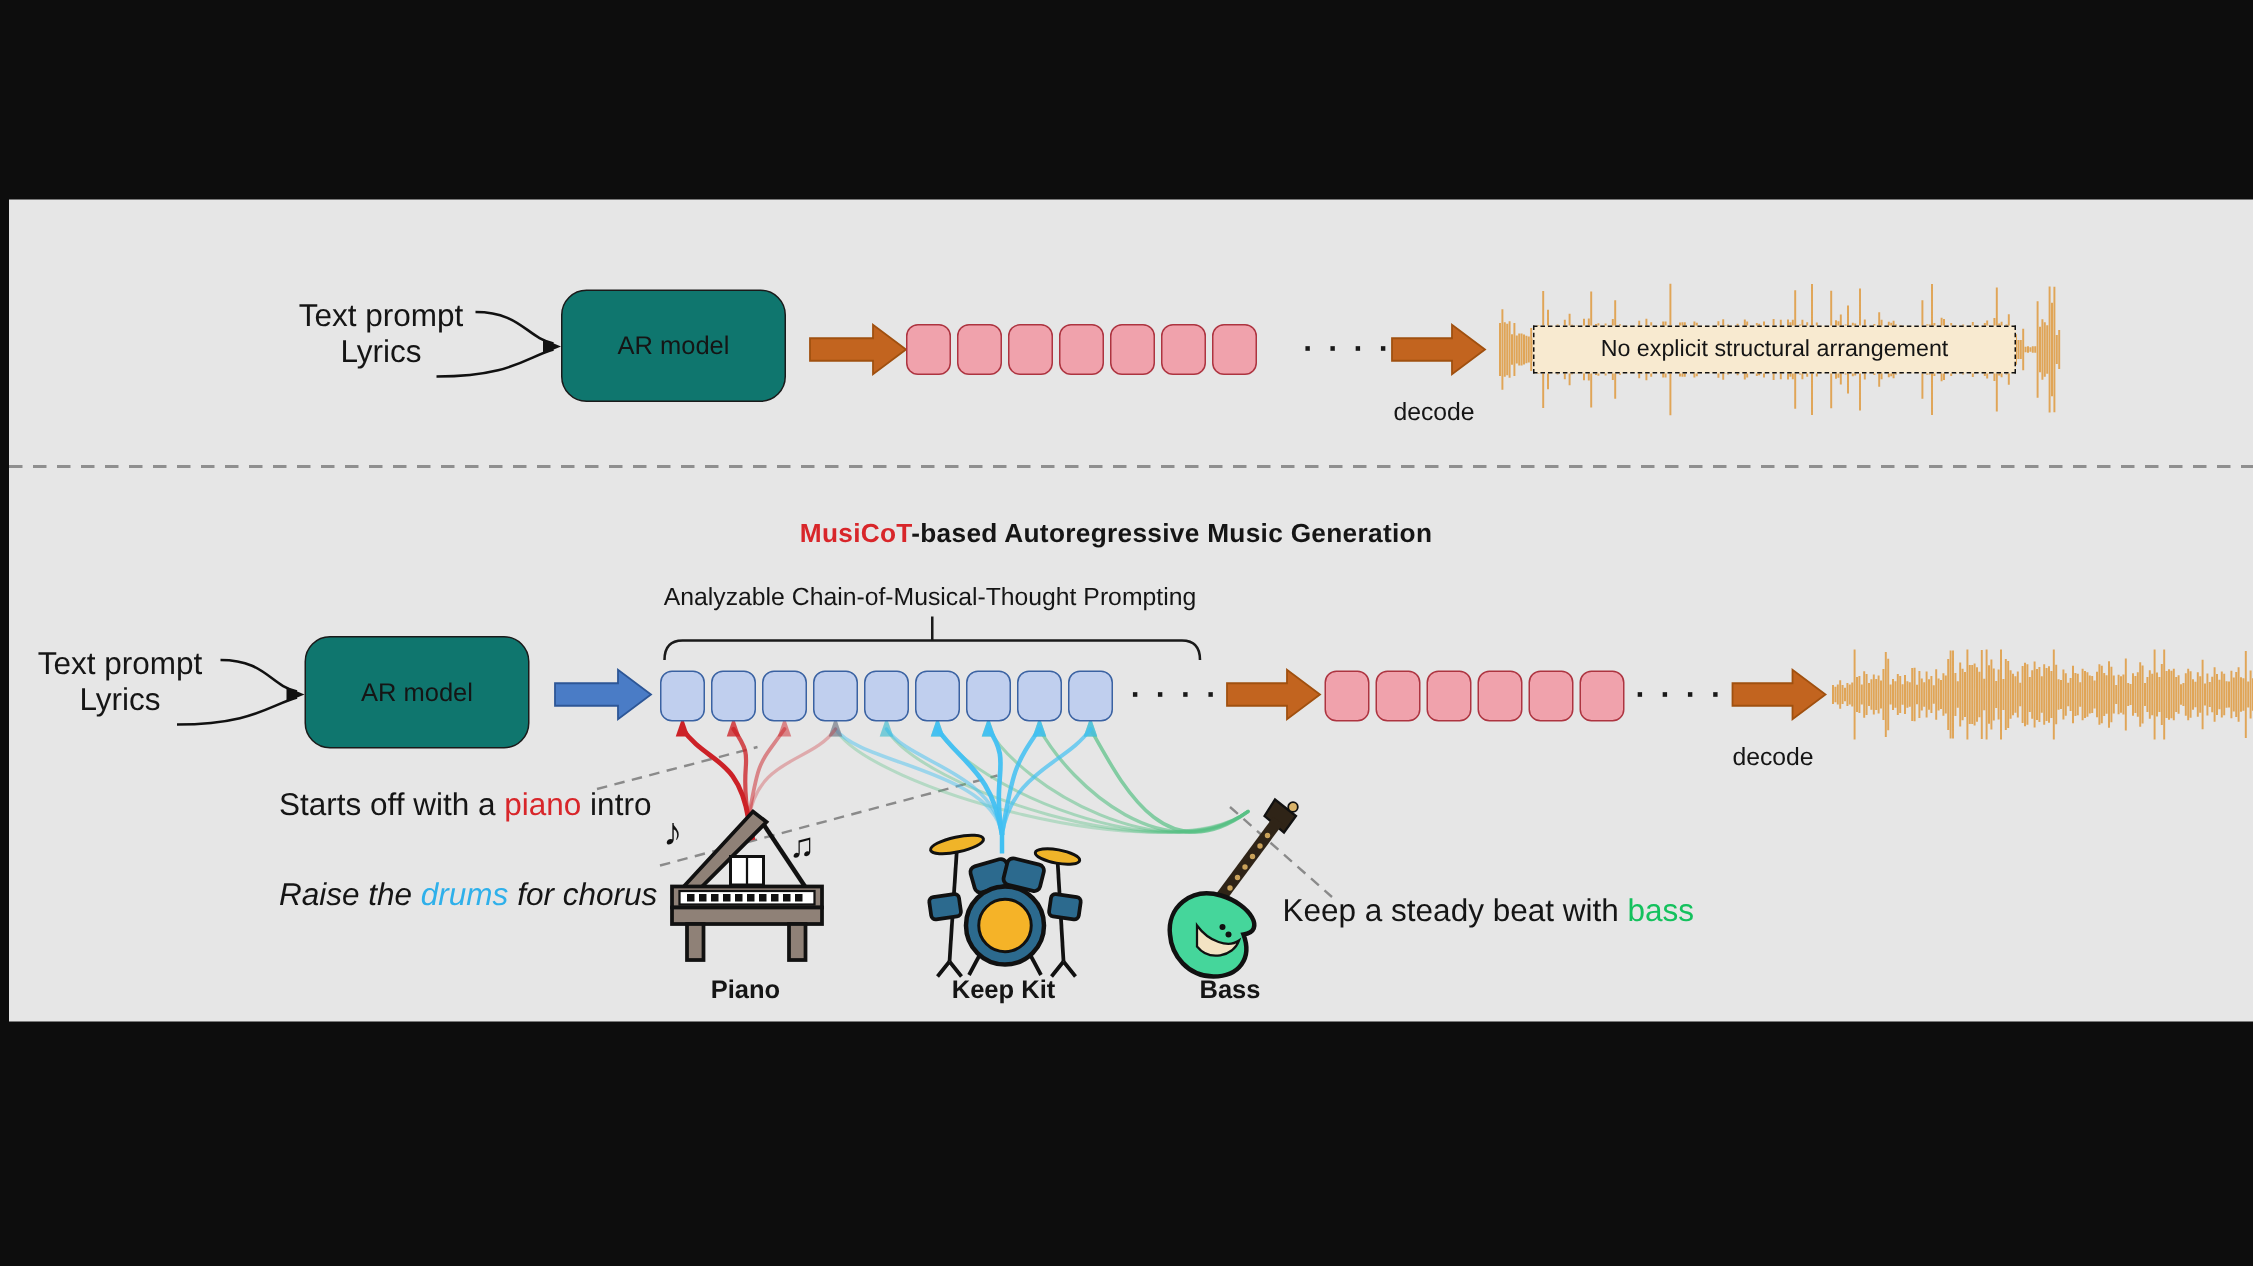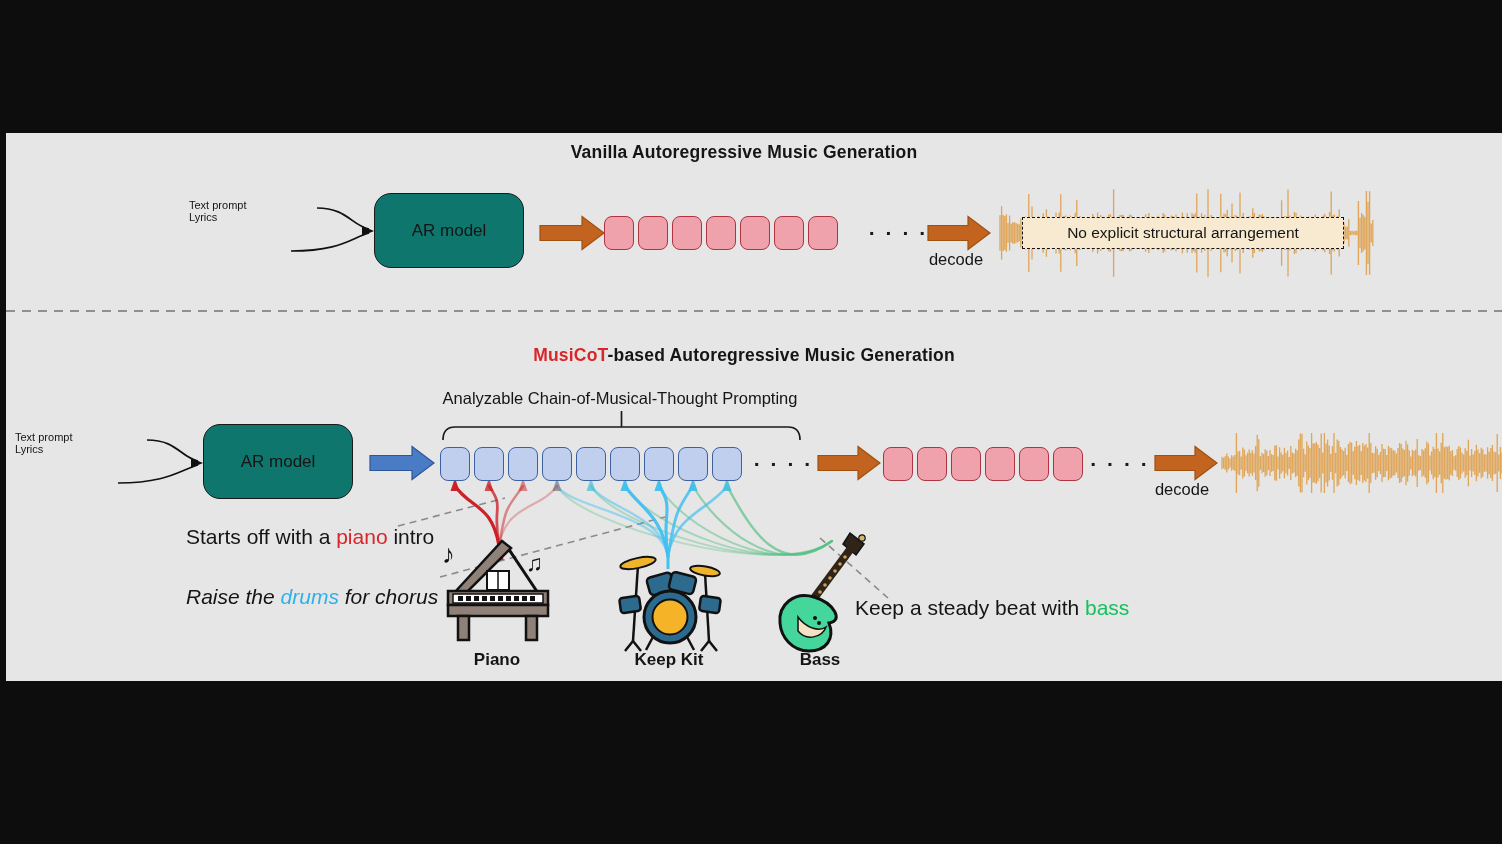--- a/index.html
+++ b/index.html
@@ -12,33 +12,33 @@
   #panel{
     position:absolute;left:6px;top:133px;width:1496px;height:548px;
     background:var(--panel-bg,#e6e6e6);
   }
   #overlay{position:absolute;left:0;top:0;width:1496px;height:548px;pointer-events:none;z-index:1;}
   .abs{position:absolute;z-index:2;}
   .title{font-size:17.5px;font-weight:bold;text-align:center;letter-spacing:.2px;}
   .hl-red{color:var(--red-accent,#d8262a);}
   .hl-cyan{color:var(--cyan-accent,#2fb0ea);}
   .hl-green{color:var(--green-accent,#14c15d);}
-  .inputs{width:130px;font-size:11px;}
+  .inputs{width:130px;text-align:center;font-size:21px;}
   .inputs .line2{}
   .armodel{
     width:150px;height:75px;border:1.7px solid #1a1a1a;border-radius:17px;
     background:#0f766e;display:flex;align-items:center;justify-content:center;
     font-size:17px;box-sizing:border-box;
   }
   .tokrow{display:flex;gap:4px;}
   .token{width:30px;height:34px;border-radius:8px;border:1.6px solid;box-sizing:border-box;}
   .token.pink{background:var(--pink-token-fill,#f0a2ac);border-color:var(--pink-token-border,#ad3440);}
   .token.blue{background:var(--blue-token-fill,#c0cfee);border-color:var(--blue-token-border,#3a62a2);}
   .dots{font-size:21px;font-weight:bold;letter-spacing:2px;color:#191919;text-align:center;white-space:nowrap;}
-  .decode{font-size:16.5px;text-align:center;}
+  .decode{font-size:16.5px;text-align:center;margin-top:16px;}
   .notebox{
     background:var(--note-box-bg,#f8ead0);border:1.6px dashed #111;
     display:flex;align-items:center;justify-content:center;
     font-size:15.5px;box-sizing:border-box;white-space:nowrap;
   }
   .caption{font-size:16.5px;text-align:center;}
   .annot{font-size:21px;white-space:nowrap;}
   .instr-label{font-size:17px;font-weight:bold;text-align:center;width:120px;}
   .icon{z-index:3;}
 </style>
@@ -96,21 +96,20 @@
       <polygon points="478.5,358 487.5,358 483,345" fill="#cc2127" fill-opacity="0.78"></polygon>
       <path d="M493,413 C500,371 501,376 517,353" fill="none" stroke="#cc2127" stroke-width="2.5" stroke-opacity="0.5" stroke-linecap="round"></path>
       <polygon points="512.5,358 521.5,358 517,345" fill="#cc2127" fill-opacity="0.5"></polygon>
       <path d="M493,413 C500,371 535,376 551,353" fill="none" stroke="#cc2127" stroke-width="2.2" stroke-opacity="0.3" stroke-linecap="round"></path>
       <polygon points="546.5,358 555.5,358 551,345" fill="#cc2127" fill-opacity="0.3"></polygon>
       <line x1="493" y1="413" x2="496" y2="427" stroke="#cc2127" stroke-width="3.2"></line>
       <path d="M994.0,82.3V117.7M995.6,73.2V126.8M997.2,81.9V118.1M998.8,82.9V117.1M1000.4,81.2V118.8M1002.0,89.9V110.1M1003.6,82.4V117.6M1005.2,90.7V109.3M1006.8,89.3V110.7M1008.4,89.3V110.7M1010.0,90.0V110.0M1011.6,90.8V109.2M1013.2,91.4V108.6M1014.8,85.6V114.4M1016.4,92.6V107.4M1018.0,85.5V114.5M1019.6,83.6V116.4M1021.2,84.4V115.6M1022.8,61.0V139.0M1024.4,91.1V108.9M1026.0,73.5V126.5M1027.6,92.4V107.6M1029.2,88.2V111.8M1030.8,86.7V113.3M1032.4,83.3V116.7M1034.0,88.8V111.2M1035.6,91.6V108.4M1037.2,80.2V119.8M1038.8,90.8V109.2M1040.4,76.2V123.8M1042.0,83.5V116.5M1043.6,85.6V114.4M1045.2,84.0V116.0M1046.8,91.9V108.1M1048.4,84.1V115.9M1050.0,79.5V120.5M1051.6,84.9V115.1M1053.2,79.4V120.6M1054.8,61.3V138.7M1056.4,86.0V114.0M1058.0,83.0V117.0M1059.6,82.5V117.5M1061.2,85.4V114.6M1062.8,87.3V112.7M1064.4,82.7V117.3M1066.0,89.0V111.0M1067.6,86.4V113.6M1069.2,79.7V120.3M1070.8,67.1V132.9M1072.4,84.5V115.5M1074.0,83.1V116.9M1075.6,89.6V110.4M1077.2,84.1V115.9M1078.8,84.4V115.6M1080.4,91.6V108.4M1082.0,86.2V113.8M1083.6,91.3V108.7M1085.2,90.5V109.5M1086.8,80.9V119.1M1088.4,83.9V116.1M1090.0,84.7V115.3M1091.6,79.5V120.5M1093.2,90.3V109.7M1094.8,81.9V118.1M1096.4,90.9V109.1M1098.0,86.6V113.4M1099.6,91.0V109.0M1101.2,87.2V112.8M1102.8,81.4V118.6M1104.4,81.3V118.7M1106.0,92.1V107.9M1107.6,56.2V143.8M1109.2,91.1V108.9M1110.8,86.3V113.7M1112.4,88.2V111.8M1114.0,82.0V118.0M1115.6,81.8V118.2M1117.2,81.9V118.1M1118.8,85.3V114.7M1120.4,85.9V114.1M1122.0,92.5V107.5M1123.6,81.4V118.6M1125.2,82.2V117.8M1126.8,88.4V111.6M1128.4,89.9V110.1M1130.0,86.6V113.4M1131.6,87.7V112.3M1133.2,85.5V114.5M1134.8,88.7V111.3M1136.4,89.3V110.7M1138.0,85.2V114.8M1139.6,81.2V118.8M1141.2,87.2V112.8M1142.8,79.9V120.1M1144.4,83.9V116.1M1146.0,83.4V116.6M1147.6,84.7V115.3M1149.2,88.0V112.0M1150.8,92.3V107.7M1152.4,82.8V117.2M1154.0,89.0V111.0M1155.6,92.7V107.3M1157.2,80.0V120.0M1158.8,81.4V118.6M1160.4,90.3V109.7M1162.0,89.5V110.5M1163.6,87.9V112.1M1165.2,82.4V117.6M1166.8,82.9V117.1M1168.4,84.9V115.1M1170.0,81.4V118.6M1171.6,91.6V108.4M1173.2,86.8V113.2M1174.8,85.5V114.5M1176.4,79.6V120.4M1178.0,92.2V107.8M1179.6,85.9V114.1M1181.2,80.2V119.8M1182.8,85.8V114.2M1184.4,89.5V110.5M1186.0,80.0V120.0M1187.6,81.9V118.1M1189.2,80.2V119.8M1190.8,60.5V139.5M1192.4,91.2V108.8M1194.0,83.4V116.6M1195.6,80.2V119.8M1197.2,85.0V115.0M1198.8,81.9V118.1M1200.4,92.8V107.2M1202.0,56.3V143.7M1203.6,92.4V107.6M1205.2,82.0V118.0M1206.8,89.6V110.4M1208.4,92.1V107.9M1210.0,87.2V112.8M1211.6,91.2V108.8M1213.2,89.2V110.8M1214.8,60.8V139.2M1216.4,91.0V109.0M1218.0,80.5V119.5M1219.6,81.2V118.8M1221.2,76.7V123.3M1222.8,92.1V107.9M1224.4,83.4V116.6M1226.0,70.6V129.4M1227.6,86.0V114.0M1229.2,82.1V117.9M1230.8,82.7V117.3M1232.4,90.1V109.9M1234.0,59.4V140.6M1235.6,93.2V106.8M1237.2,80.0V120.0M1238.8,85.2V114.8M1240.4,91.1V108.9M1242.0,92.6V107.4M1243.6,83.0V117.0M1245.2,92.6V107.4M1246.8,75.2V124.8M1248.4,80.1V119.9M1250.0,91.4V108.6M1251.6,88.5V111.5M1253.2,81.5V118.5M1254.8,82.2V117.8M1256.4,80.9V119.1M1258.0,83.3V116.7M1259.6,89.1V110.9M1261.2,83.9V116.1M1262.8,90.1V109.9M1264.4,84.8V115.2M1266.0,87.4V112.6M1267.6,90.1V109.9M1269.2,86.0V114.0M1270.8,87.9V112.1M1272.4,91.8V108.2M1274.0,85.7V114.3M1275.6,67.2V132.8M1277.2,87.5V112.5M1278.8,83.1V116.9M1280.4,83.4V116.6M1282.0,56.4V143.6M1283.6,82.4V117.6M1285.2,90.3V109.7M1286.8,90.3V109.7M1288.4,78.9V121.1M1290.0,79.7V120.3M1291.6,86.5V113.5M1293.2,93.0V107.0M1294.8,82.4V117.6M1296.4,93.6V106.4M1298.0,83.8V116.2M1299.6,85.7V114.3M1301.2,89.3V110.7M1302.8,83.4V116.6M1304.4,92.1V107.9M1306.0,91.9V108.1M1307.6,87.0V113.0M1309.2,81.6V118.4M1310.8,85.2V114.8M1312.4,85.9V114.1M1314.0,84.6V115.4M1315.6,84.8V115.2M1317.2,82.4V117.6M1318.8,80.7V119.3M1320.4,83.7V116.3M1322.0,91.4V108.6M1323.6,79.0V121.0M1325.2,58.6V141.4M1326.8,82.6V117.4M1328.4,81.5V118.5M1330.0,91.0V109.0M1331.6,83.3V116.7M1333.2,76.5V123.5M1334.8,89.1V110.9M1336.4,92.3V107.7M1338.0,89.9V110.1M1339.6,93.7V106.3M1341.2,93.6V106.4M1342.8,86.2V113.8M1344.4,98.1V101.9M1346.0,97.8V102.2M1347.6,98.5V101.5M1349.2,97.8V102.2M1350.8,97.8V102.2M1352.4,67.9V132.1M1354.0,84.8V115.2M1355.6,79.9V120.1M1357.2,81.8V118.2M1358.8,83.8V116.2M1360.4,58.0V142.0M1362.0,68.8V131.2M1363.6,58.2V141.8M1365.2,90.4V109.6M1366.8,87.0V113.0" stroke="#dfa14f" stroke-width="1.3" stroke-opacity="0.95" fill="none"></path>
       <path d="M1216.0,323.7V336.3M1217.6,324.8V335.2M1219.2,323.3V336.7M1220.8,320.5V339.5M1222.4,323.6V336.4M1224.0,325.5V334.5M1225.6,322.3V337.7M1227.2,323.4V336.6M1228.8,322.0V338.0M1230.4,300.0V360.0M1232.0,318.4V341.6M1233.6,317.7V342.3M1235.2,323.4V336.6M1236.8,314.5V345.5M1238.4,316.4V343.6M1240.0,322.3V337.7M1241.6,319.8V340.2M1243.2,316.6V343.4M1244.8,319.7V340.3M1246.4,317.3V342.7M1248.0,320.6V339.4M1249.6,313.0V347.0M1251.2,301.7V358.3M1252.8,306.2V353.8M1254.4,323.3V336.7M1256.0,319.7V340.3M1257.6,321.1V338.9M1259.2,316.3V343.7M1260.8,317.7V342.3M1262.4,323.1V336.9M1264.0,317.0V343.0M1265.6,321.2V338.8M1267.2,321.9V338.1M1268.8,312.4V347.6M1270.4,312.2V347.8M1272.0,323.5V336.5M1273.6,314.3V345.7M1275.2,319.4V340.6M1276.8,321.8V338.2M1278.4,314.7V345.3M1280.0,319.8V340.2M1281.6,317.6V342.4M1283.2,323.9V336.1M1284.8,313.1V346.9M1286.4,319.4V340.6M1288.0,320.4V339.6M1289.6,315.8V344.2M1291.2,317.3V342.7M1292.8,306.4V353.6M1294.4,300.6V359.4M1296.0,300.7V359.3M1297.6,315.7V344.3M1299.2,321.2V338.8M1300.8,308.6V351.4M1302.4,312.8V347.2M1304.0,315.0V345.0M1305.6,300.0V360.0M1307.2,310.4V349.6M1308.8,310.3V349.7M1310.4,309.3V350.7M1312.0,311.8V348.2M1313.6,314.9V345.1M1315.2,300.4V359.6M1316.8,319.5V340.5M1318.4,300.0V360.0M1320.0,310.5V349.5M1321.6,306.6V353.4M1323.2,312.6V347.4M1324.8,321.0V339.0M1326.4,313.3V346.7M1328.0,300.0V360.0M1329.6,319.7V340.3M1331.2,306.4V353.6M1332.8,307.7V352.3M1334.4,313.9V346.1M1336.0,316.2V343.8M1337.6,317.9V342.1M1339.2,314.7V345.3M1340.8,322.1V337.9M1342.4,311.0V349.0M1344.0,308.8V351.2M1345.6,309.8V350.2M1347.2,318.3V341.7M1348.8,313.8V346.2M1350.4,308.0V352.0M1352.0,313.0V347.0M1353.6,311.7V348.3M1355.2,317.9V342.1M1356.8,309.9V350.1M1358.4,312.4V347.6M1360.0,311.1V348.9M1361.6,314.4V345.6M1363.2,300.0V360.0M1364.8,310.1V349.9M1366.4,319.8V340.2M1368.0,320.3V339.7M1369.6,313.3V346.7M1371.2,315.8V344.2M1372.8,322.1V337.9M1374.4,319.0V341.0M1376.0,310.9V349.1M1377.6,315.7V344.3M1379.2,316.1V343.9M1380.8,321.9V338.1M1382.4,312.8V347.2M1384.0,314.4V345.6M1385.6,315.2V344.8M1387.2,317.3V342.7M1388.8,317.7V342.3M1390.4,320.6V339.4M1392.0,314.9V345.1M1393.6,309.9V350.1M1395.2,310.9V349.1M1396.8,315.6V344.4M1398.4,317.1V342.9M1400.0,307.8V352.2M1401.6,311.5V348.5M1403.2,317.3V342.7M1404.8,323.6V336.4M1406.4,316.8V343.2M1408.0,317.9V342.1M1409.6,316.6V343.4M1411.2,306.0V354.0M1412.8,322.3V337.7M1414.4,323.0V337.0M1416.0,315.9V344.1M1417.6,317.6V342.4M1419.2,315.2V344.8M1420.8,308.5V351.5M1422.4,310.6V349.4M1424.0,322.4V337.6M1425.6,318.4V341.6M1427.2,313.8V346.2M1428.8,316.1V343.9M1430.4,300.0V360.0M1432.0,315.4V344.6M1433.6,318.3V341.7M1435.2,309.7V350.3M1436.8,300.0V360.0M1438.4,314.3V345.7M1440.0,313.2V346.8M1441.6,314.1V345.9M1443.2,312.8V347.2M1444.8,318.3V341.7M1446.4,317.1V342.9M1448.0,323.2V336.8M1449.6,322.3V337.7M1451.2,315.9V344.1M1452.8,312.9V347.1M1454.4,314.5V345.5M1456.0,319.8V340.2M1457.6,321.5V338.5M1459.2,315.2V344.8M1460.8,317.8V342.2M1462.4,306.8V353.2M1464.0,322.6V337.4M1465.6,316.0V344.0M1467.2,321.6V338.4M1468.8,318.1V341.9M1470.4,311.8V348.2M1472.0,316.4V343.6M1473.6,320.2V339.8M1475.2,314.7V345.3M1476.8,316.2V343.8M1478.4,321.2V338.8M1480.0,321.4V338.6M1481.6,314.2V345.8M1483.2,318.7V341.3M1484.8,315.0V345.0M1486.4,311.9V348.1M1488.0,318.5V341.5M1489.6,319.2V340.8M1491.2,301.0V359.0M1492.8,321.4V338.6M1494.4,314.0V346.0M1496.0,319.2V340.8" stroke="#dfa14f" stroke-width="1.3" stroke-opacity="0.95" fill="none"></path>
     </svg>
 
-  <div class="abs title" style="left:0;top:9px;width:1476px;">Vanilla Autoregressive Music Generation</div>
 
   <div class="abs inputs" style="left:183px;top:66px;">
     <div>Text prompt</div>
     <div class="line2">Lyrics</div>
   </div>
 
   <div class="abs armodel" style="left:368px;top:60px;">
     <span>AR model</span>
   </div>
 

